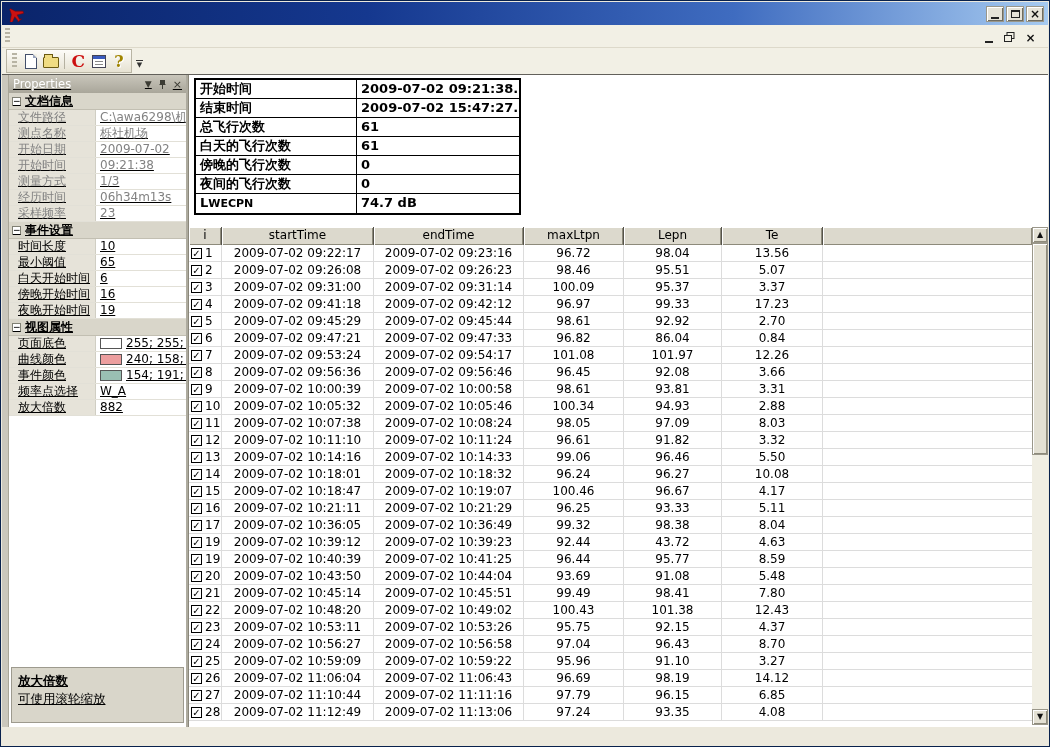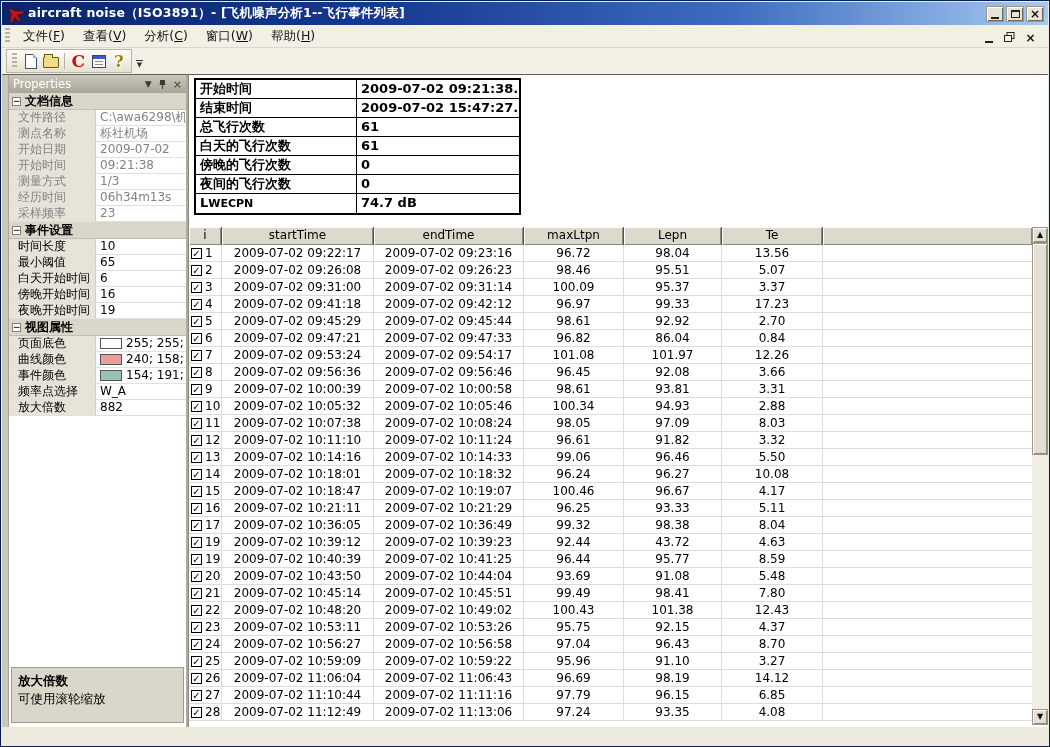--- a/index.html
+++ b/index.html
@@ -58,21 +58,21 @@
                  font-size:7px; color:#333; text-align:center; line-height:6px; }
   .tb-overflow .bar { display:block; width:7px; height:1px; background:#333; margin:3px auto 1px; }
 
   
   .main { position:absolute; top:73px; left:1px; right:1px; bottom:19px;
           border-top:1px solid #62605a; display:flex; }
   .dock-strip { width:7px; background:#cac7bc; border-right:1px solid #a9a698; }
 
   
   .props-panel { width:179px; background:#fff; border-right:2px solid #aeab9f;
-                 display:flex; flex-direction:column; }
+                 display:flex; flex-direction:column;text-decoration:underline; }
   .props-header { height:18px; background:linear-gradient(#c9c6bb,#a9a69a); color:#fff;
                   font-size:11.5px; display:flex; align-items:center; padding:0 4px; flex:0 0 auto; }
   .props-hbtns { margin-left:auto; display:flex; align-items:center; gap:6px; color:#3c3c34; }
   .props-hbtn { font-size:9px; line-height:9px; }
   .pg-section { height:17px; background:#d9d6ca; border-bottom:1px solid #c2bfb2;
                 display:flex; align-items:center; font-size:12px; font-weight:bold; color:#000; }
   .pg-collapse { width:9px; height:9px; border:1px solid #808074; background:#fff; margin:0 4px 0 3px;
                  font-size:9px; line-height:7px; text-align:center; color:#333; flex:0 0 auto; }
   .pg-row { height:16px; display:flex; border-bottom:1px solid #e2e0d7; font-size:12px;align-items:center; }
   .pg-label { width:87px; background:#e6e3d9; border-right:1px solid #d0cec3;
@@ -136,43 +136,35 @@
 <body>
 
 <div class="window">
 
   <div class="titlebar">
     <svg class="app-icon" viewBox="0 0 18 16">
       <g fill="#cc1111" stroke="#7a0808" stroke-width="0.5">
         <polygon points="9,1 11,6 17,11 16,13 10,10 9,15 11,16 6,16 7,15 7,10 1,13 0,11 6,6 8,1" transform="rotate(-40 9 8)"></polygon>
       </g>
     </svg>
-    <span class="title-text">aircraft noise（ISO3891）- [飞机噪声分析1--飞行事件列表]</span>
     <div class="win-btns">
       <div class="win-btn">
           <span class="glyph-min"></span>
         </div>
       <div class="win-btn">
           <span class="glyph-max"></span>
         </div>
       <div class="win-btn">
           <span class="glyph-close">×</span>
         </div>
     </div>
   </div>
 
   <div class="menubar">
     <span class="grip"></span>
-    <span style="display:flex">
-        <span class="menu-item">文件(<u>F</u>)</span>
-        <span class="menu-item">查看(<u>V</u>)</span>
-        <span class="menu-item">分析(<u>C</u>)</span>
-        <span class="menu-item">窗口(<u>W</u>)</span>
-        <span class="menu-item">帮助(<u>H</u>)</span>
-      </span>
     <div class="mdi-btns">
       <div class="mdi-btn">
           <span class="glyph-min" style="margin-top:0"></span>
         </div>
       <div class="mdi-btn">
         <svg width="11" height="11" viewBox="0 0 11 11">
           <rect x="3" y="0.5" width="7" height="6" fill="none" stroke="#222"></rect>
           <rect x="0.5" y="3.5" width="7" height="6" fill="#f2f0e5" stroke="#222"></rect>
         </svg>
       </div>

